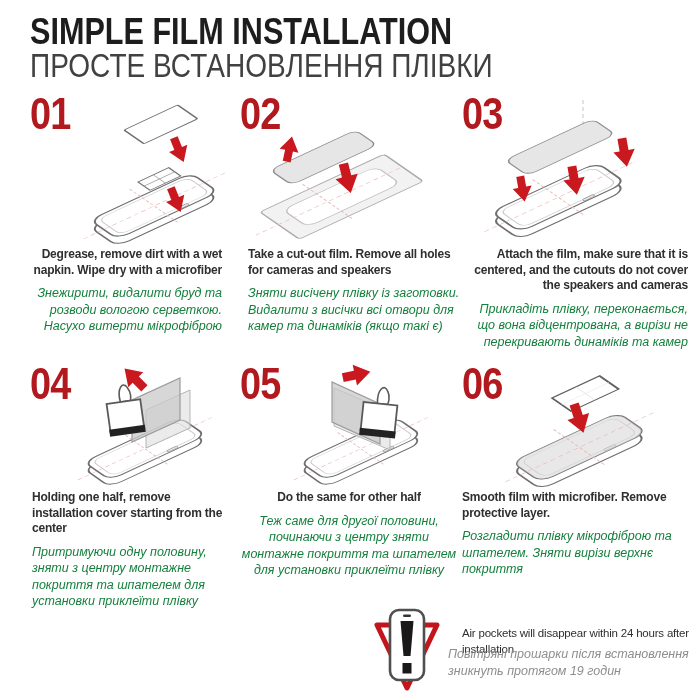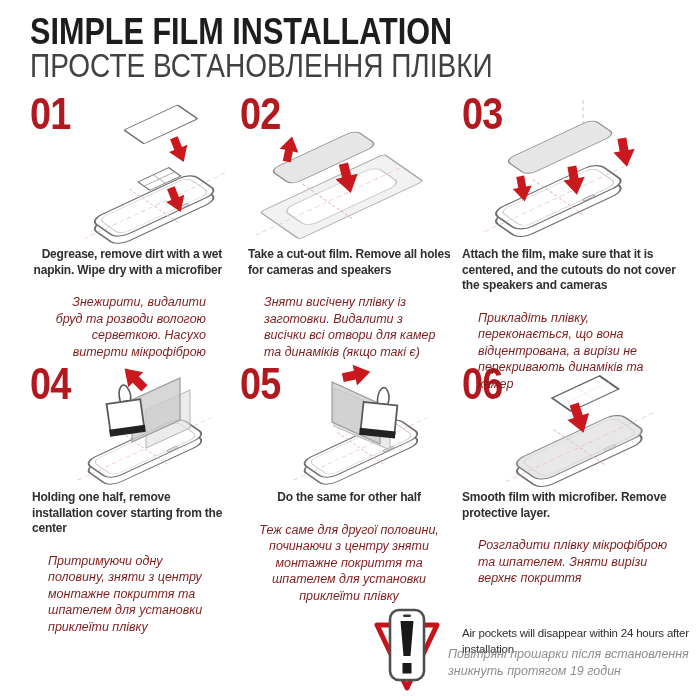--- a/index.html
+++ b/index.html
@@ -35,30 +35,30 @@
   #illus-2{left:256px;top:96px;}
   #illus-3{left:475px;top:96px;}
   #illus-4{left:62px;top:362px;}
   #illus-5{left:272px;top:362px;}
   #illus-6{left:502px;top:362px;}
 
   
   .txt{position:absolute;}
   #txt-1{left:32px;top:247px;width:190px;text-align:right;}
   #txt-2{left:248px;top:247px;width:212px;}
-  #txt-3{left:462px;top:247px;width:226px;}
+  #txt-3{left:462px;top:247px;width:226px;text-align:right;}
   #txt-4{left:32px;top:490px;width:200px;}
   #txt-5{left:240px;top:490px;width:218px;text-align:center;}
   #txt-6{left:462px;top:490px;width:226px;}
   .en{
     margin:0 0 7px 0;font-size:12px;font-weight:bold;color:#2f2f2f;
     line-height:1.3;letter-spacing:-0.2px;
   }
   .uk{
-    margin:16px;font-size:12.5px;font-style:italic;color:#7f1d1d;line-height:1.32;
+    margin:0;font-size:12.5px;font-style:italic;color:#15803d;line-height:1.32;
   }
 
   
   .note-icon{position:absolute;left:374px;top:608px;}
   .note-en{
     position:absolute;left:448px;top:612px;width:248px;margin:14px;
     font-size:11.5px;font-weight:normal;color:#2f2f2f;line-height:1.35;letter-spacing:-0.2px;
   }
   .note-uk{
     position:absolute;left:448px;top:646px;width:250px;margin:0;

